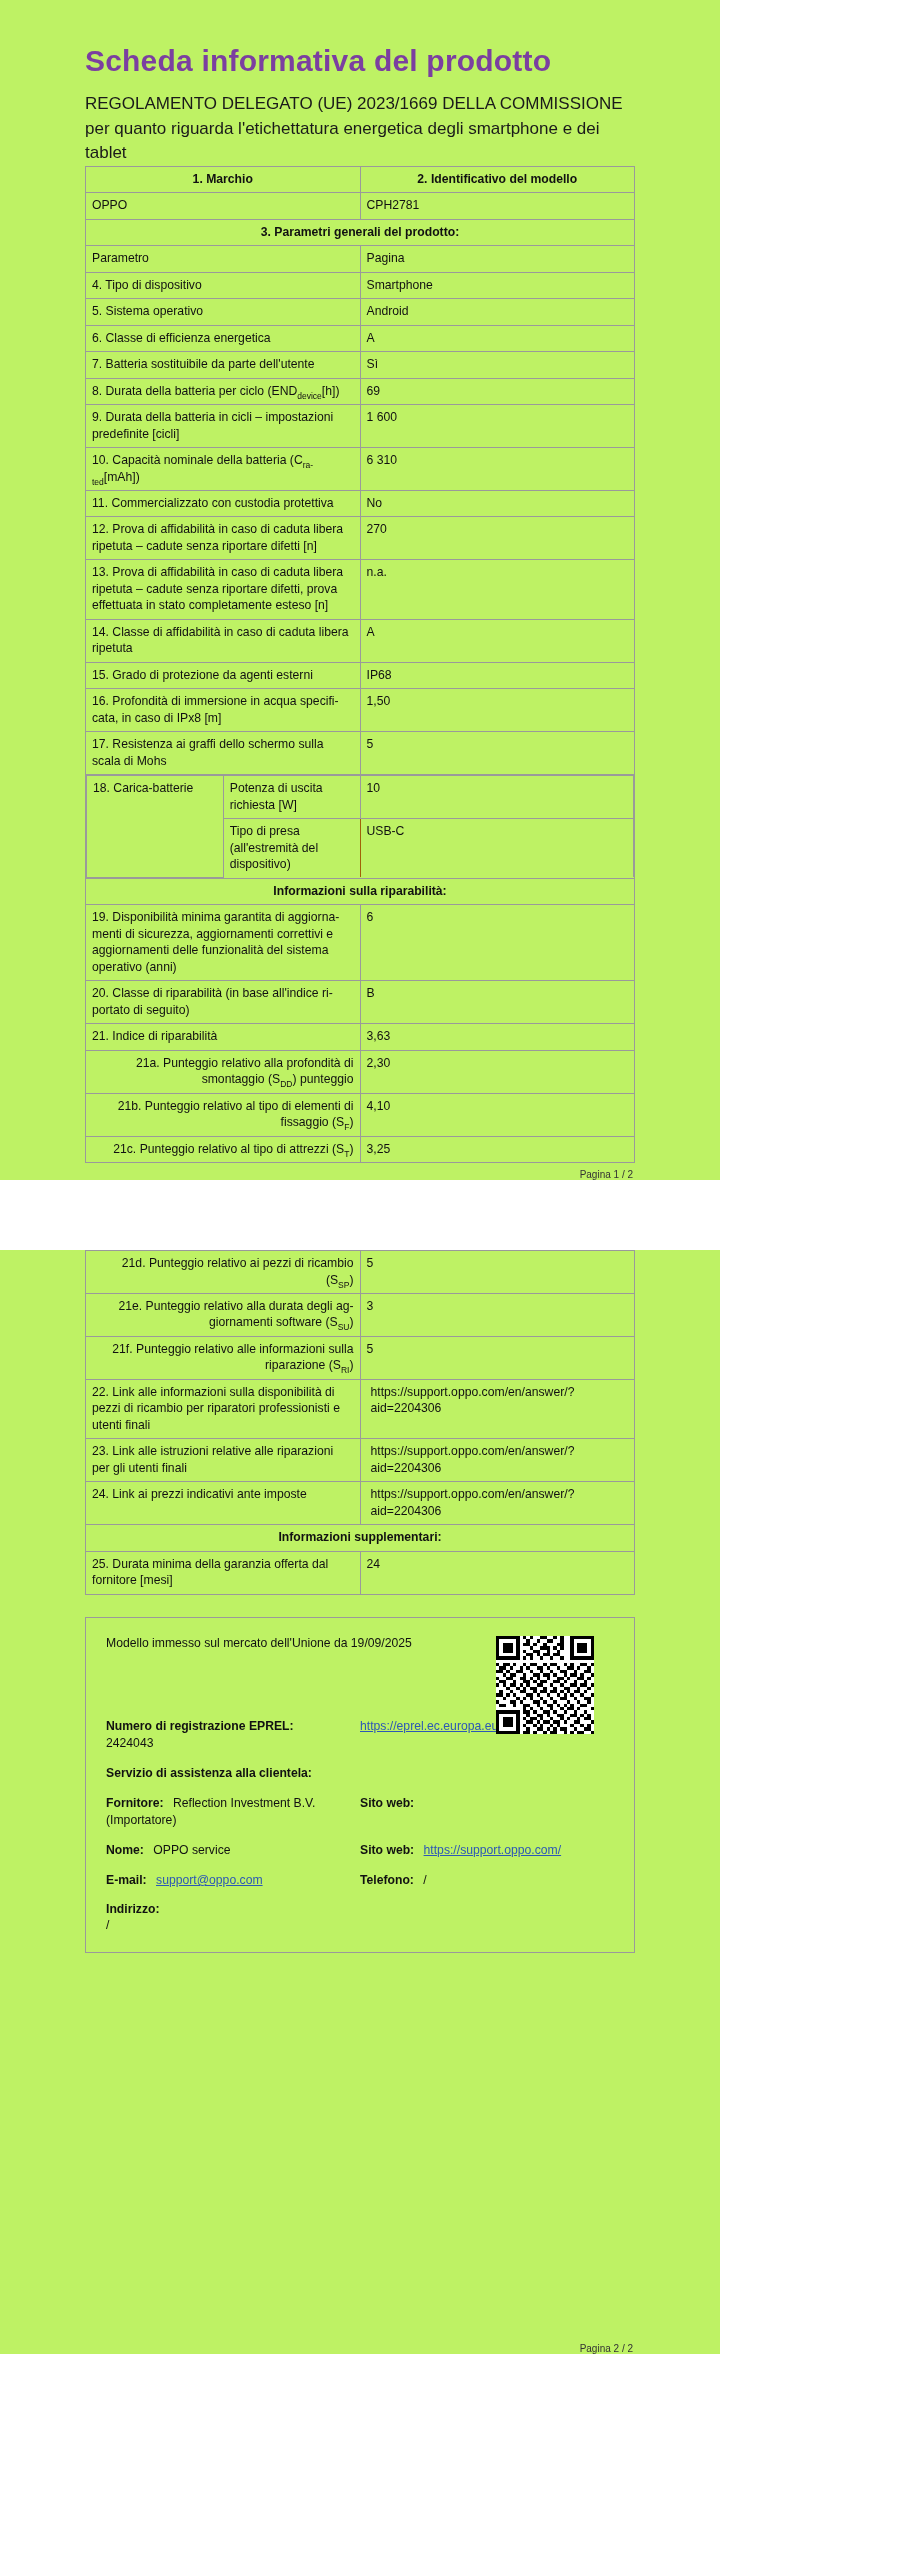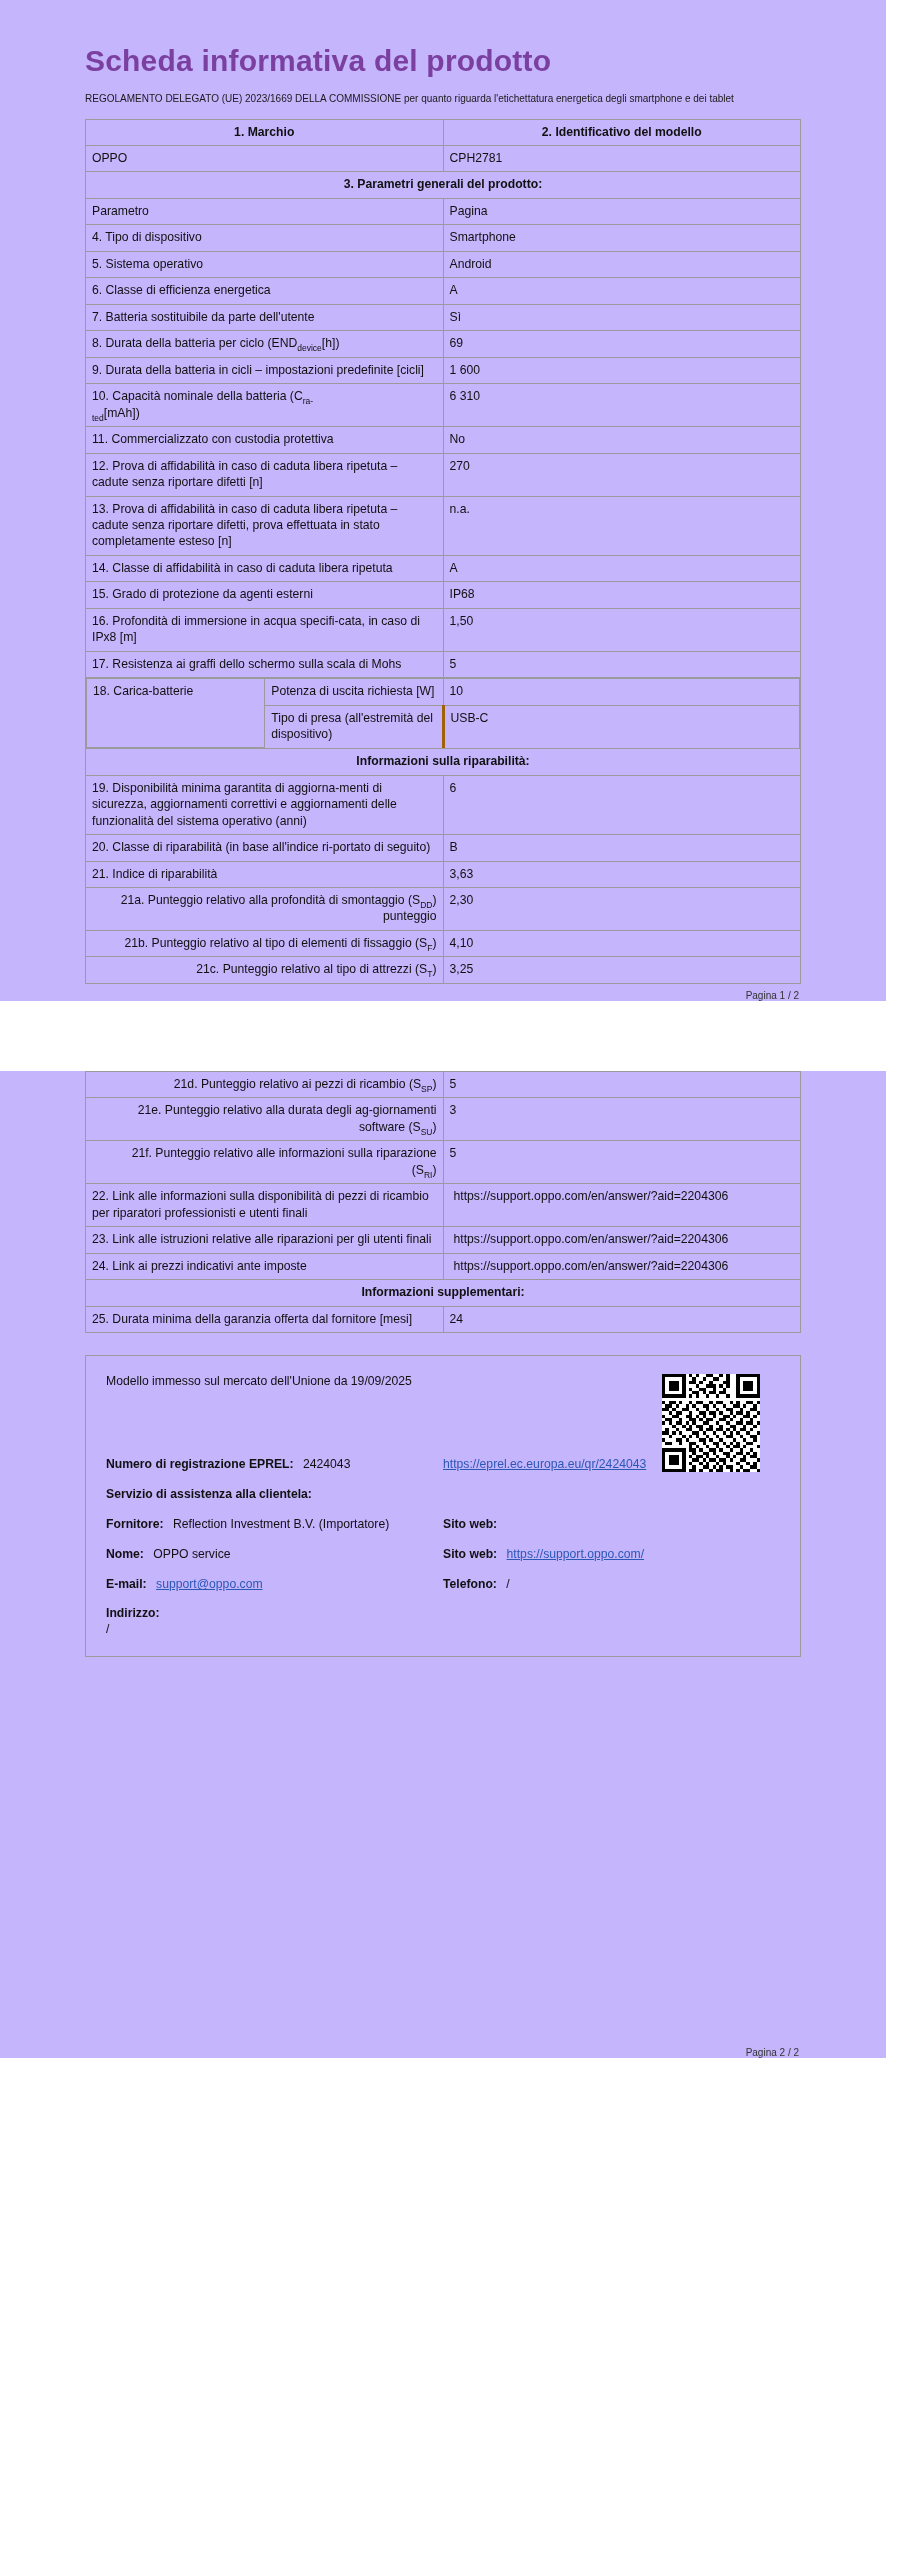--- a/index.html
+++ b/index.html
@@ -8,39 +8,38 @@
     padding: 0;
     background: #ffffff;
     font-family: "Liberation Sans", sans-serif;
   }
   body {
     width: 906px;
     min-height: 2560px;
     position: relative;
   }
   .page {
-    width: 886px;
+    width: 720px;
     position: relative;
-    background: #c4b5fd;
+    background: #bef264;
   }
   .page-inner {
     padding: 0 85px;
   }
   .doc-title {
     color: #7b3fa0;
     font-size: 30px;
     font-weight: bold;
     margin: 0 0 14px 0;
     letter-spacing: 0.2px;
   }
   .intro {
-    font-size: 10px;
+    font-size: 17px;
     line-height: 1.45;
     color: #1a1a1a;
-    margin-bottom: 12px;
     max-width: 690px;
   }
   table.info {
     border-collapse: collapse;
     width: 100%;
     table-layout: fixed;
     font-size: 12.2px;
     color: #111;
   }
   table.info td {
@@ -205,21 +204,21 @@
         <tr>
           <td class="nested-wrap" colspan="2">
             <table class="nested">
               <tbody>
                 <tr>
                   <td class="n-left" rowspan="2" style="width:25%;">18. Carica-batterie</td>
                   <td style="width:25%;border-right:1px solid #9a9a9a;">Potenza di uscita richiesta [W]</td>
                   <td style="width:50%;">10</td>
                 </tr>
                 <tr>
-                  <td style="width:25%;border-right:3px solid #a16207;margin-left:29px;">Tipo di presa (all'estremità del dispositivo)</td>
+                  <td style="width:25%;border-right:1px solid #a16207;margin-left:29px;">Tipo di presa (all'estremità del dispositivo)</td>
                   <td style="width:50%;">USB-C</td>
                 </tr>
               </tbody>
             </table>
           </td>
         </tr>
 
         <tr>
           <td class="head" colspan="2">Informazioni sulla riparabilità:</td>
         </tr>

